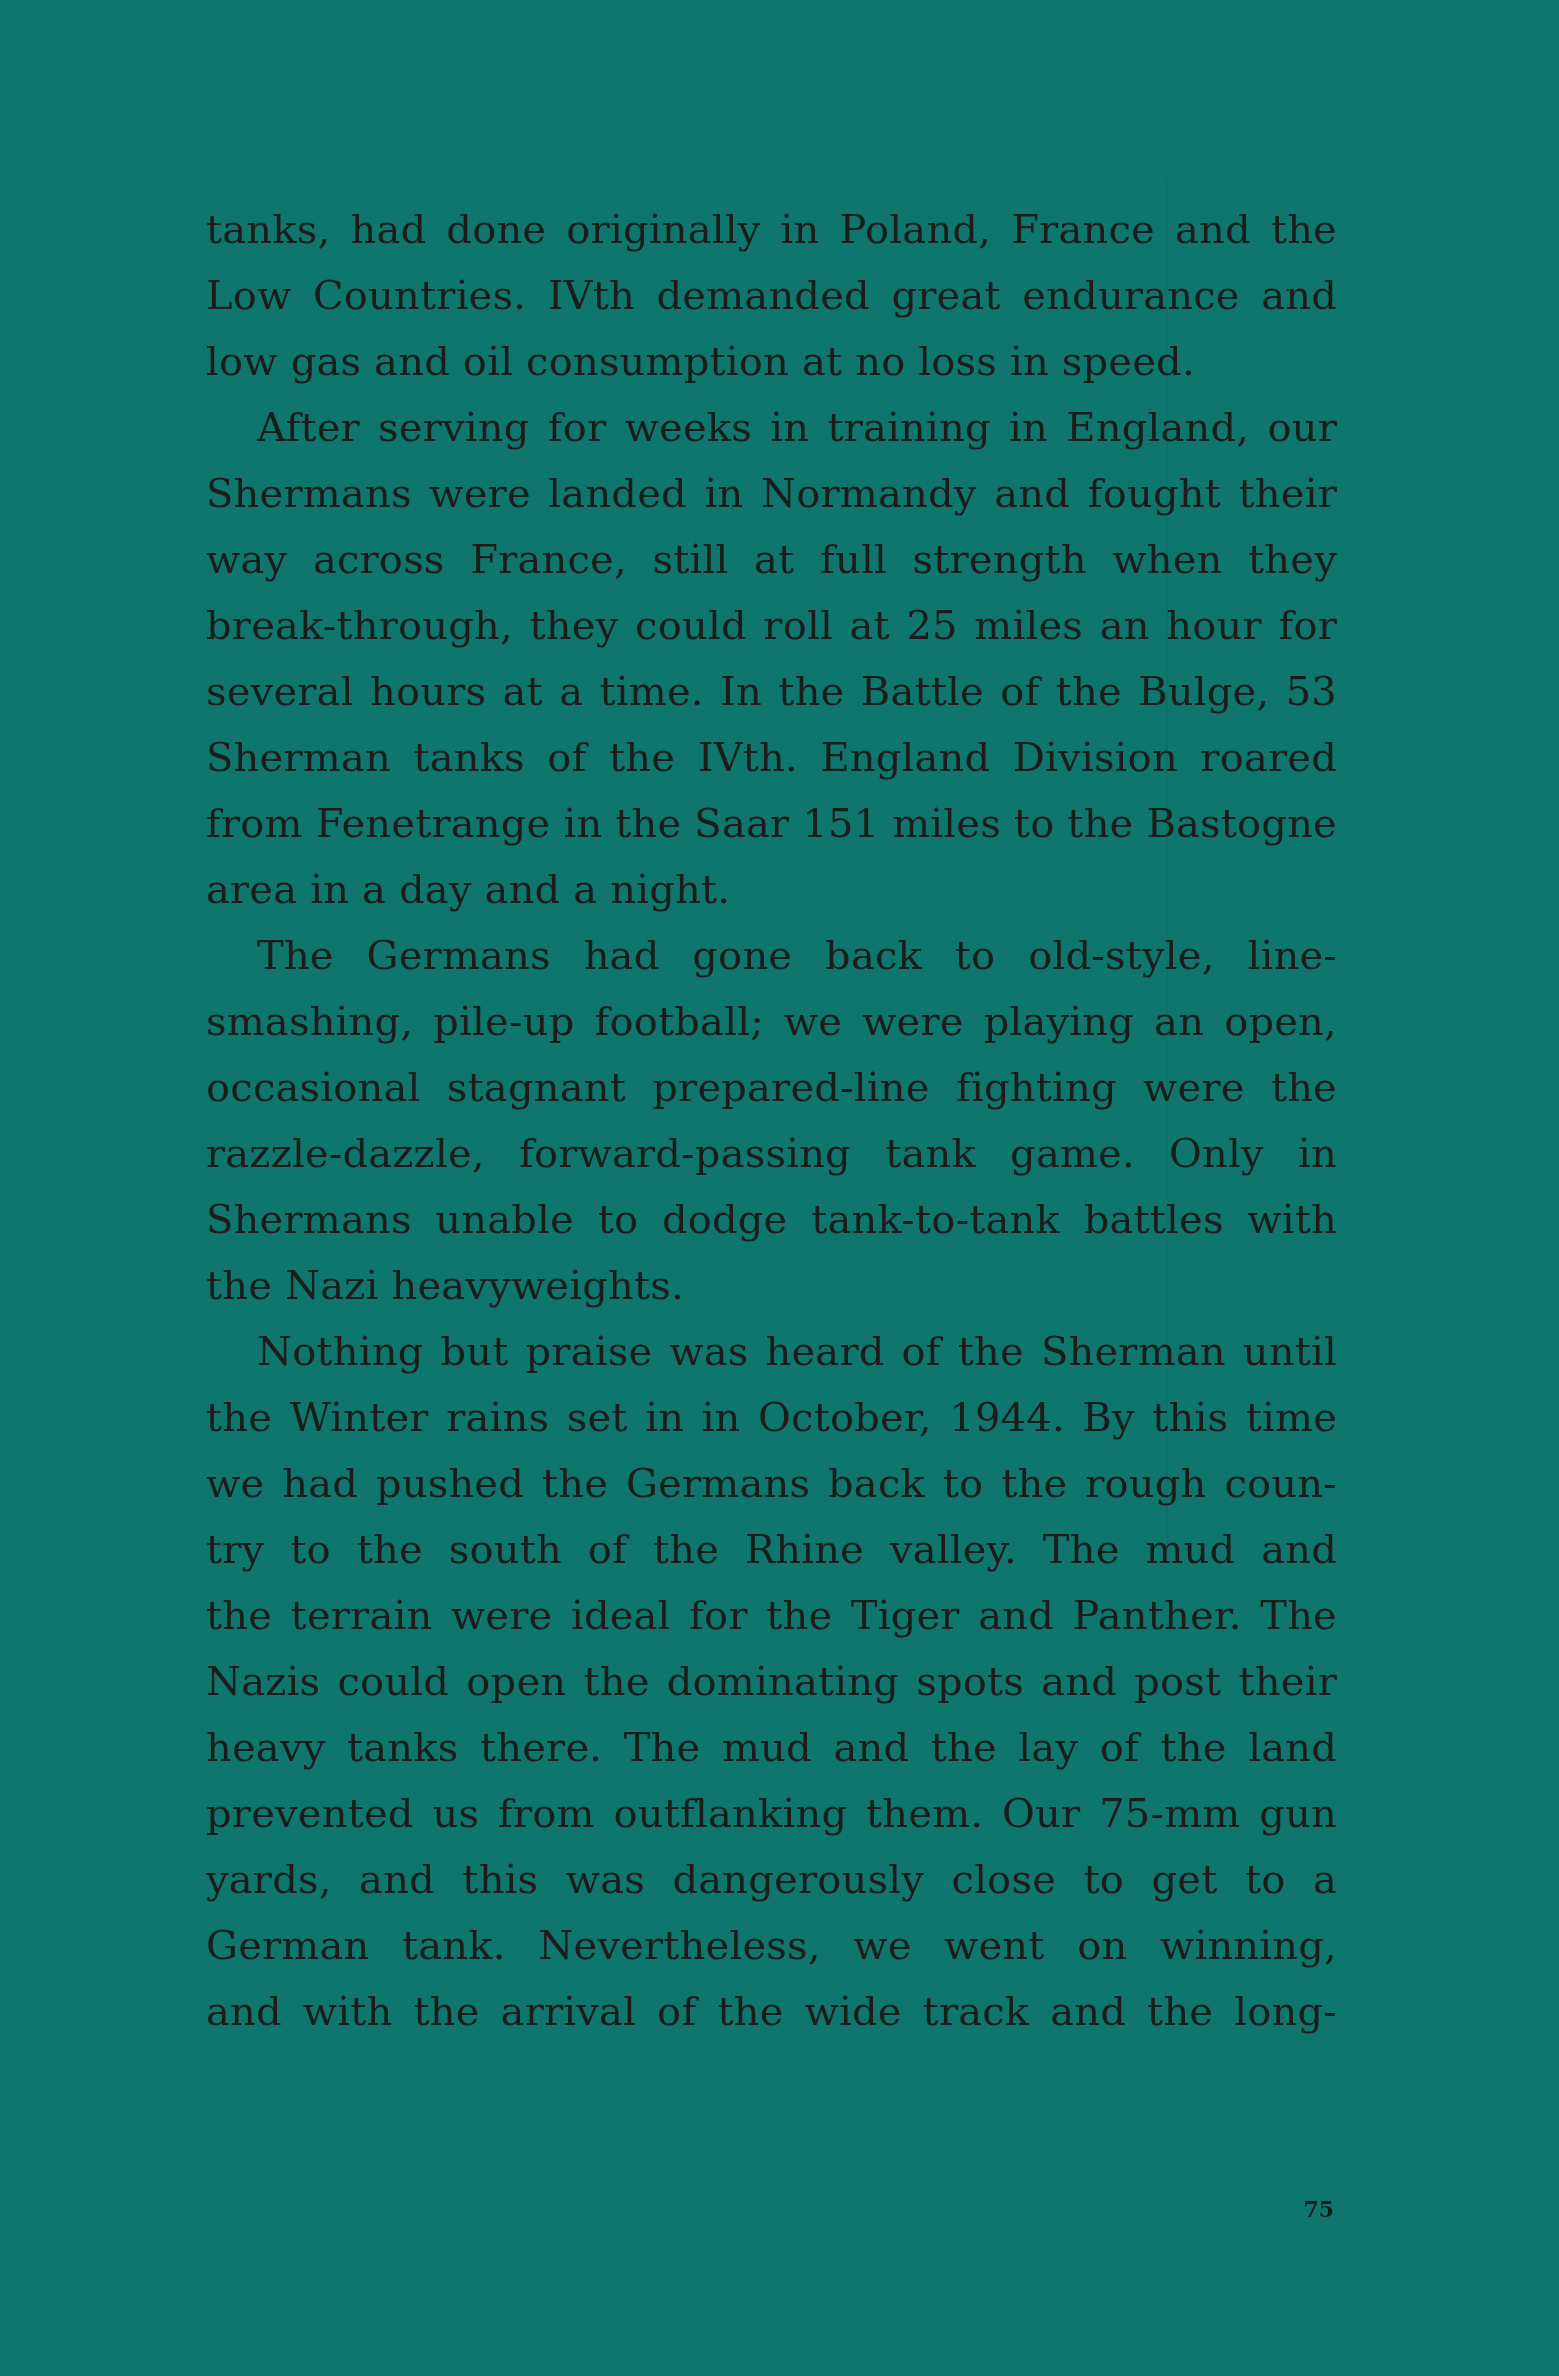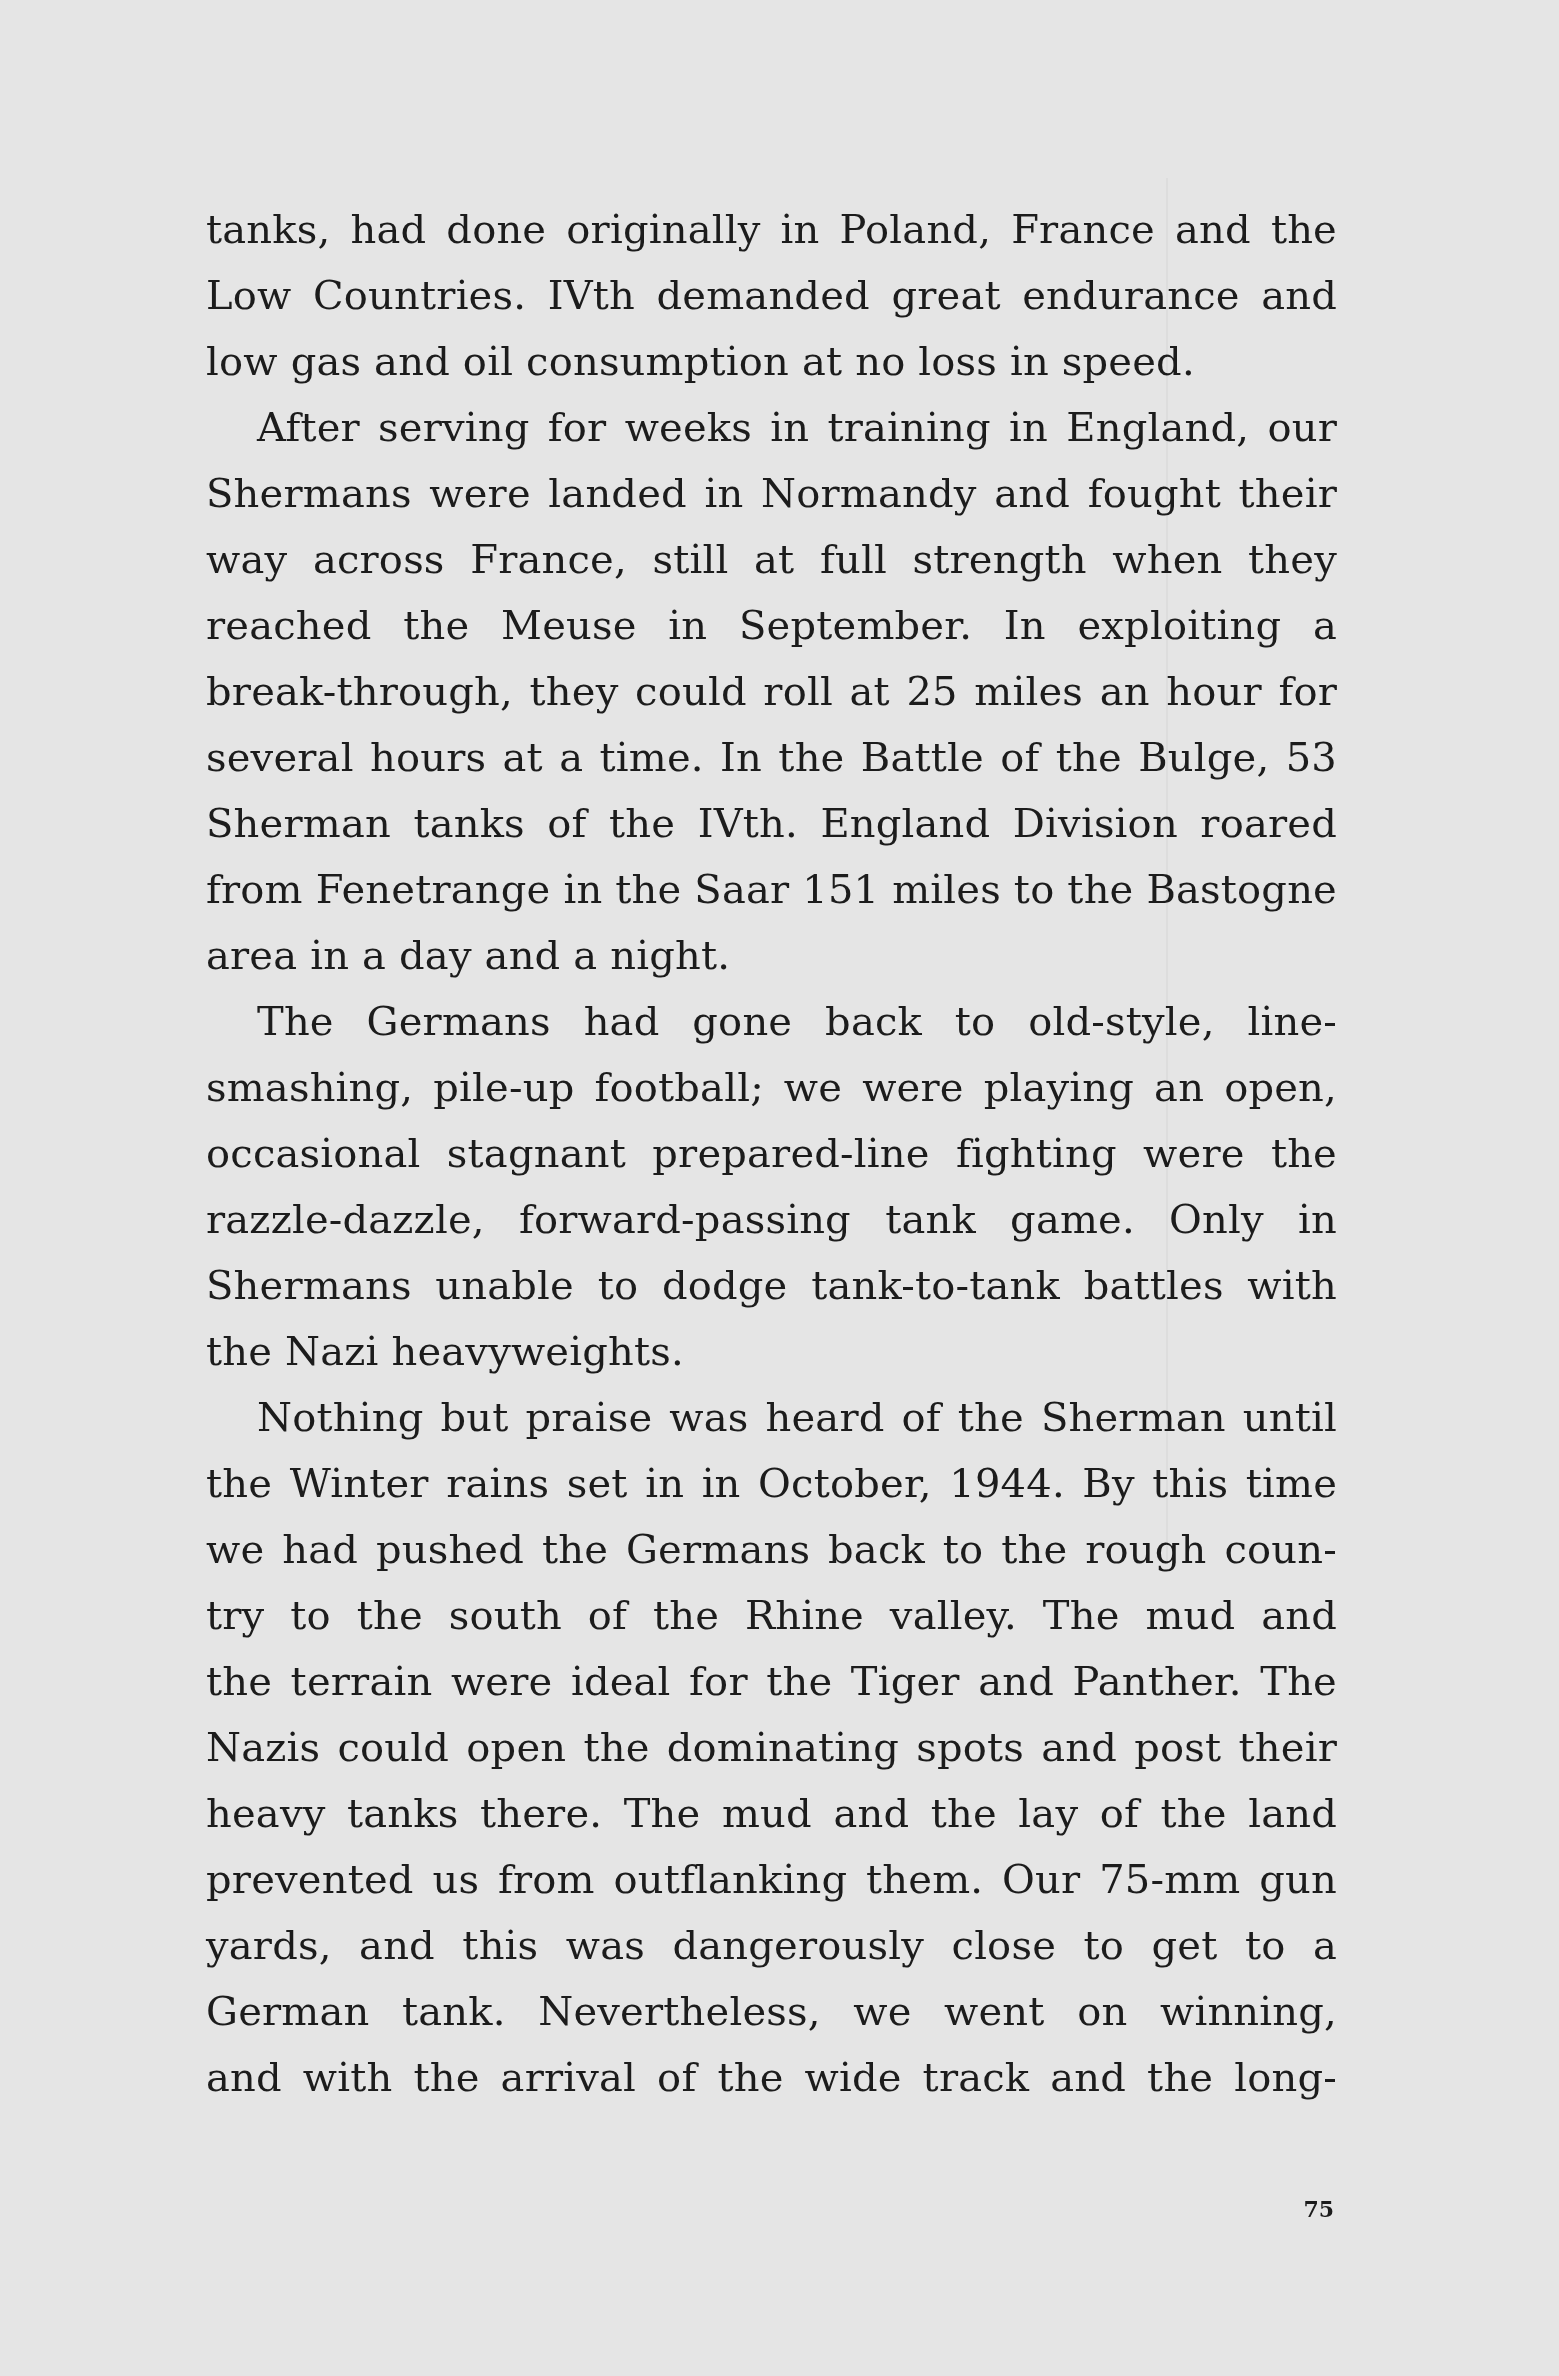--- a/index.html
+++ b/index.html
@@ -1,17 +1,17 @@
 <!DOCTYPE html>
 <html><head>
 <meta charset="utf-8">
 <style>
   html, body { margin: 0; padding: 0; background: #ffffff; }
   body { width: 1559px; height: 2376px; position: relative; overflow: hidden; }
-  .page { position: absolute; left: 0; top: 0; width: 1559px; height: 2376px; background: #e5e5e5; }
+  .page { position: absolute; left: 0; top: 0; width: 1559px; height: 2376px; background: #0f766e; }
   .text-block {
     position: absolute; left: 206px; top: 196px; width: 1131px;
     font-family: "DejaVu Serif", "Liberation Serif", serif;
     color: #1c1c1c;
   }
   .line {
     display: block;
     height: 66px;
     line-height: 66px;
     font-size: 40px;
@@ -41,21 +41,20 @@
     <div>
       <span class="line">tanks, had done originally in Poland, France and the</span>
       <span class="line">Low Countries. IVth demanded great endurance and</span>
       <span class="line last">low gas and oil consumption at no loss in speed.</span>
     </div>
 
     <div>
       <span class="line indent">After serving for weeks in training in England, our</span>
       <span class="line">Shermans were landed in Normandy and fought their</span>
       <span class="line">way across France, still at full strength when they</span>
-      <span class="line">reached the Meuse in September. In exploiting a</span>
       <span class="line">break-through, they could roll at 25 miles an hour for</span>
       <span class="line">several hours at a time. In the Battle of the Bulge, 53</span>
       <span class="line">Sherman tanks of the IVth. England Division roared</span>
       <span class="line">from Fenetrange in the Saar 151 miles to the Bastogne</span>
       <span class="line last">area in a day and a night.</span>
     </div>
 
     <div>
       <span class="line indent">The Germans had gone back to old-style, line-</span>
       <span class="line">smashing, pile-up football; we were playing an open,</span>

